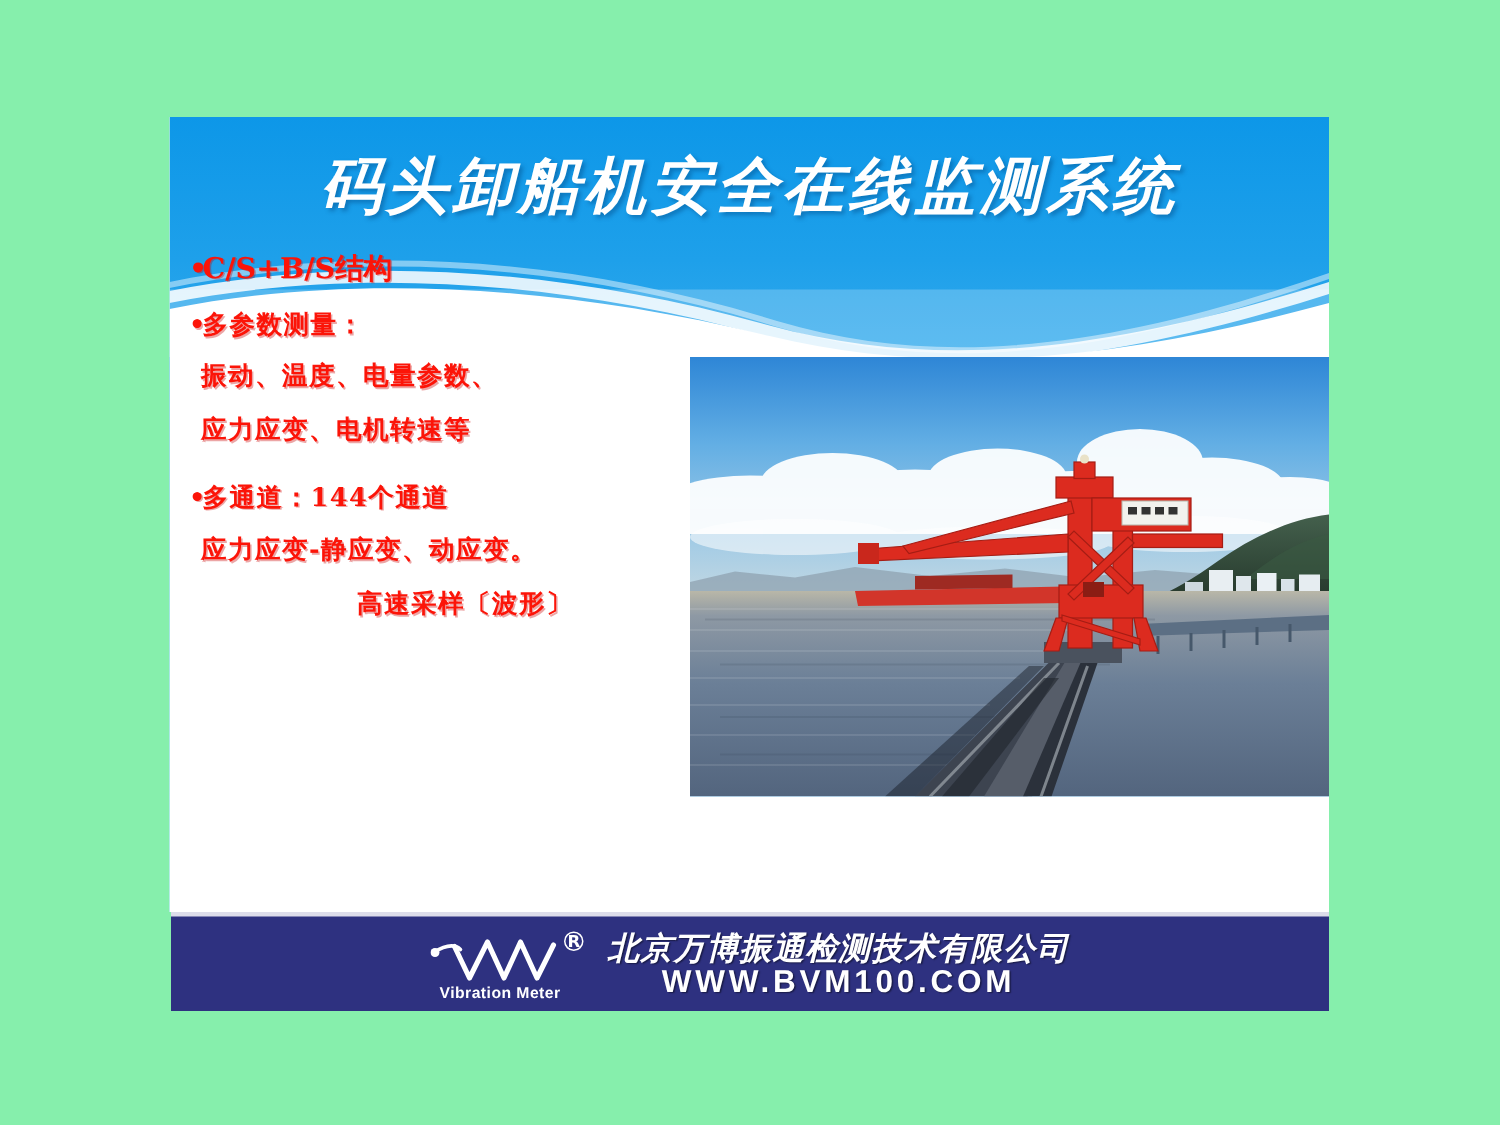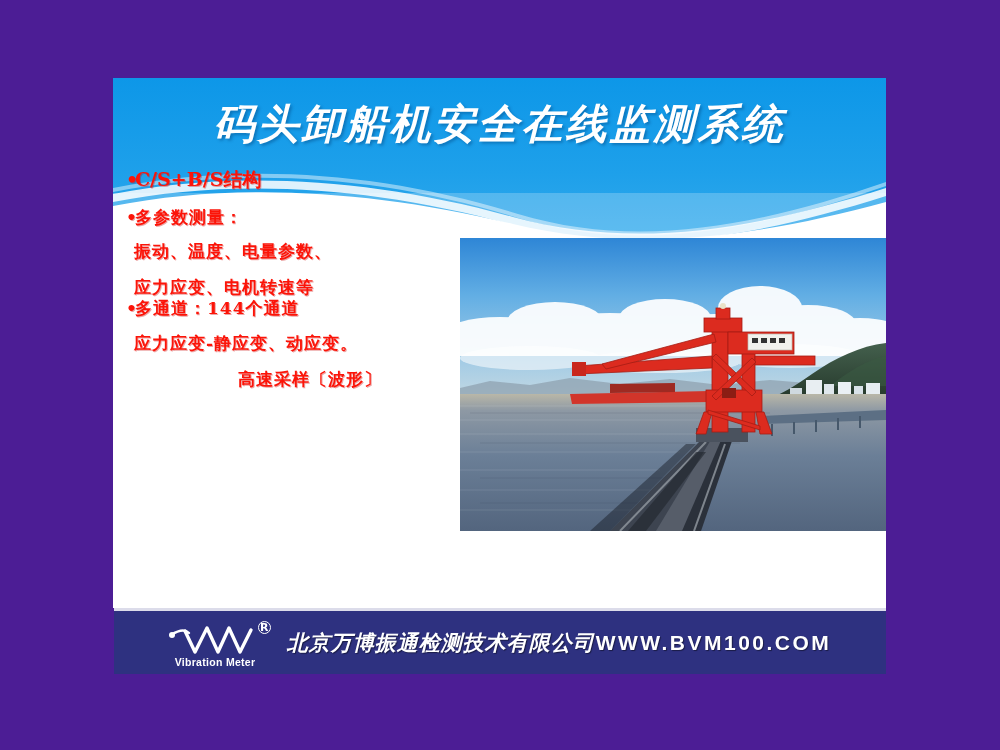--- a/index.html
+++ b/index.html
@@ -12,21 +12,21 @@
     width: 1000px;
     height: 750px;
     overflow: hidden;
     font-family: "Liberation Sans", "DejaVu Sans", sans-serif;
   }
 
   #slide {
     position: relative;
     width: 1000px;
     height: 750px;
-    background: #4c1d95;
+    background: #86efac;
   }
 
   
   .panel {
     position: absolute;
     left: 113px;
     top: 78px;
     width: 773px;
     height: 530px;
     background: #ffffff;
@@ -187,21 +187,21 @@
     bottom: -1px;
     color: #ffffff;
     font-size: 10.5px;
     font-weight: bold;
     letter-spacing: 0.3px;
     font-family: "Liberation Sans", sans-serif;
     white-space: nowrap;
   }
   .footer-texts {
     display: flex;
-    flex-direction: row;
+    flex-direction: column;
     gap: 1px;
   }
   .footer-cn {
     color: #ffffff;
     font-size: 21px;
     font-weight: bold;
     font-style: italic;
     font-family: "DejaVu Serif", "Liberation Serif", serif;
     letter-spacing: 1px;
     line-height: 1.05;
@@ -251,21 +251,21 @@
       </div>
 
       <div class="line l-main" style="margin-bottom:17px;">
         <span class="bullet-dot">•</span><span>多参数测量：</span>
       </div>
 
       <div class="line l-main l-indent" style="margin-bottom:19px;">
         <span>振动、温度、电量参数、</span>
       </div>
 
-      <div class="line l-main l-indent" style="margin-bottom:4px;">
+      <div class="line l-main l-indent" style="margin-bottom:28px;">
         <span>应力应变、电机转速等</span>
       </div>
 
       <div class="line l-main" style="margin-bottom:18px;">
         <span class="bullet-dot">•</span><span>多通道：144个通道</span>
       </div>
 
 
       <div class="line l-main l-indent" style="margin-bottom:19px;">
         <span>应力应变-静应变、动应变。</span>

